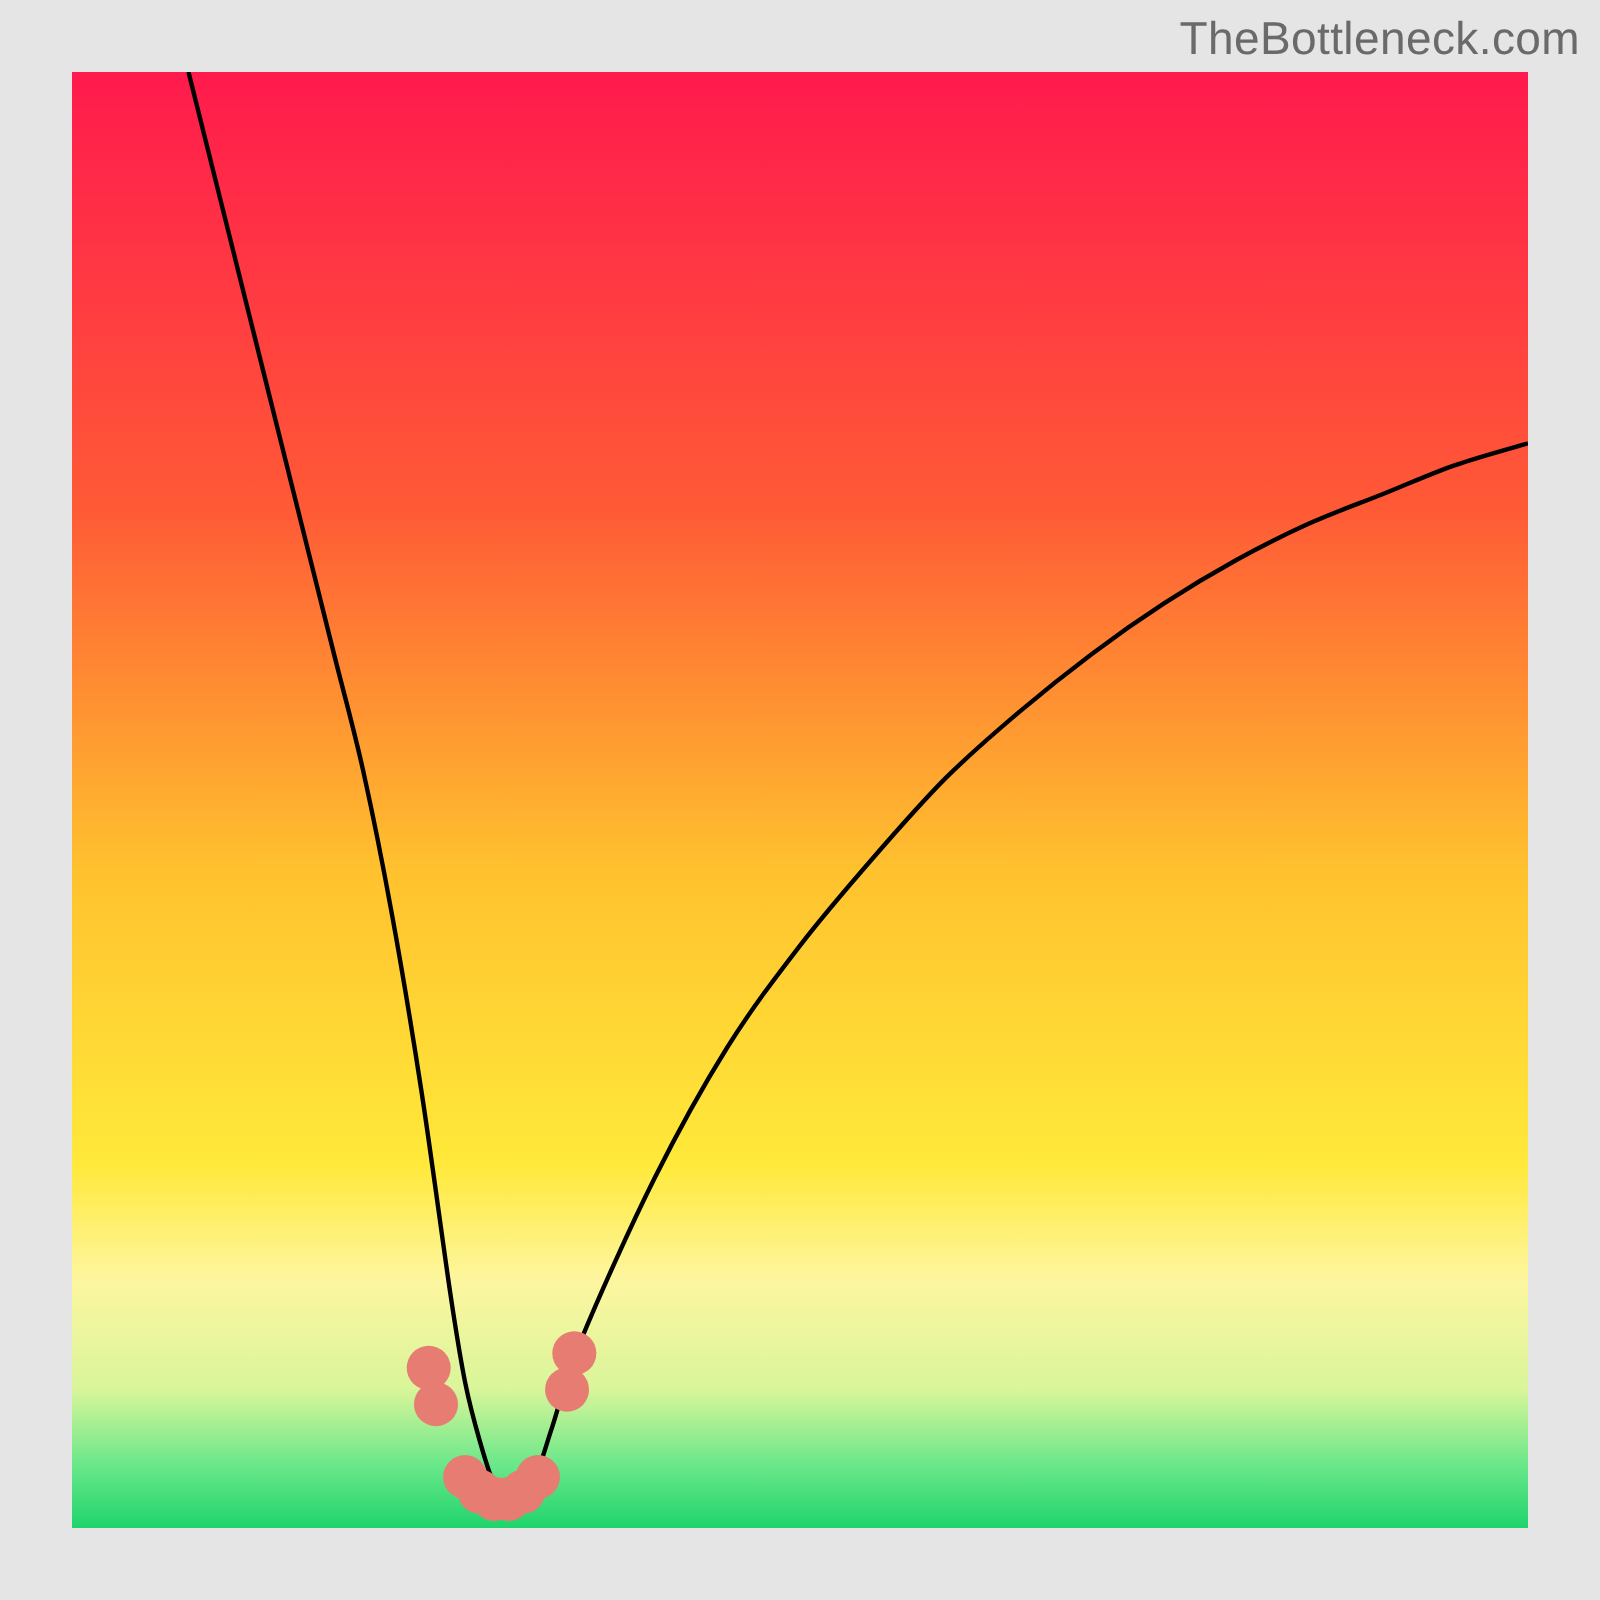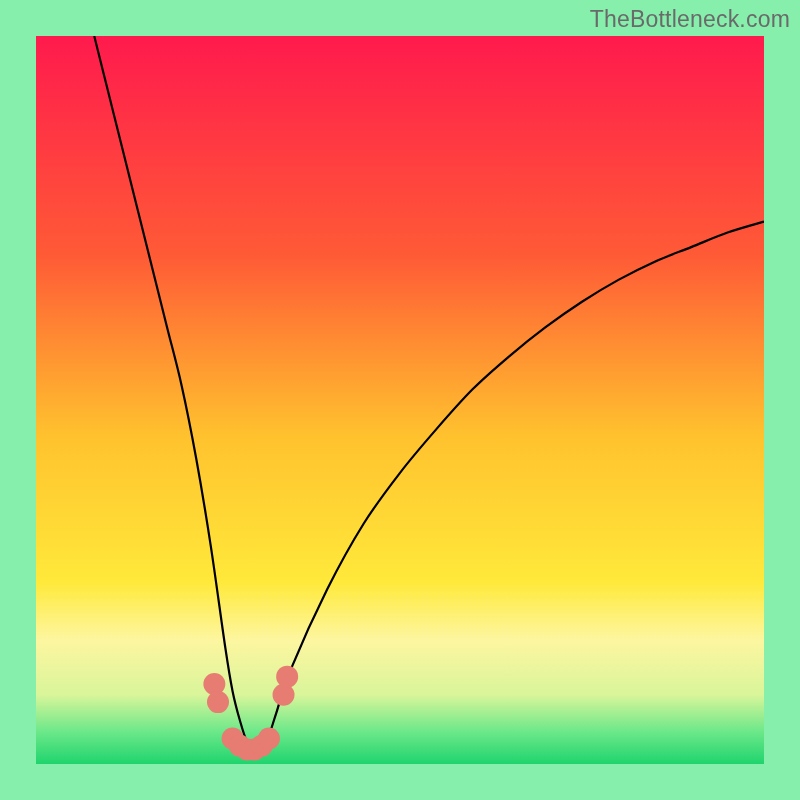--- a/index.html
+++ b/index.html
@@ -9,21 +9,21 @@
     height: 800px;
     background: #000;
     overflow: hidden;
   }
   .frame {
     position: absolute;
     left: 0;
     top: 0;
     width: 800px;
     height: 800px;
-    background: #86efac;
+    background: #e5e5e5;
   }
   .plot {
     position: absolute;
     left: 36px;
     top: 36px;
     width: 728px;
     height: 728px;
     overflow: hidden;
   }
   .gradient {

